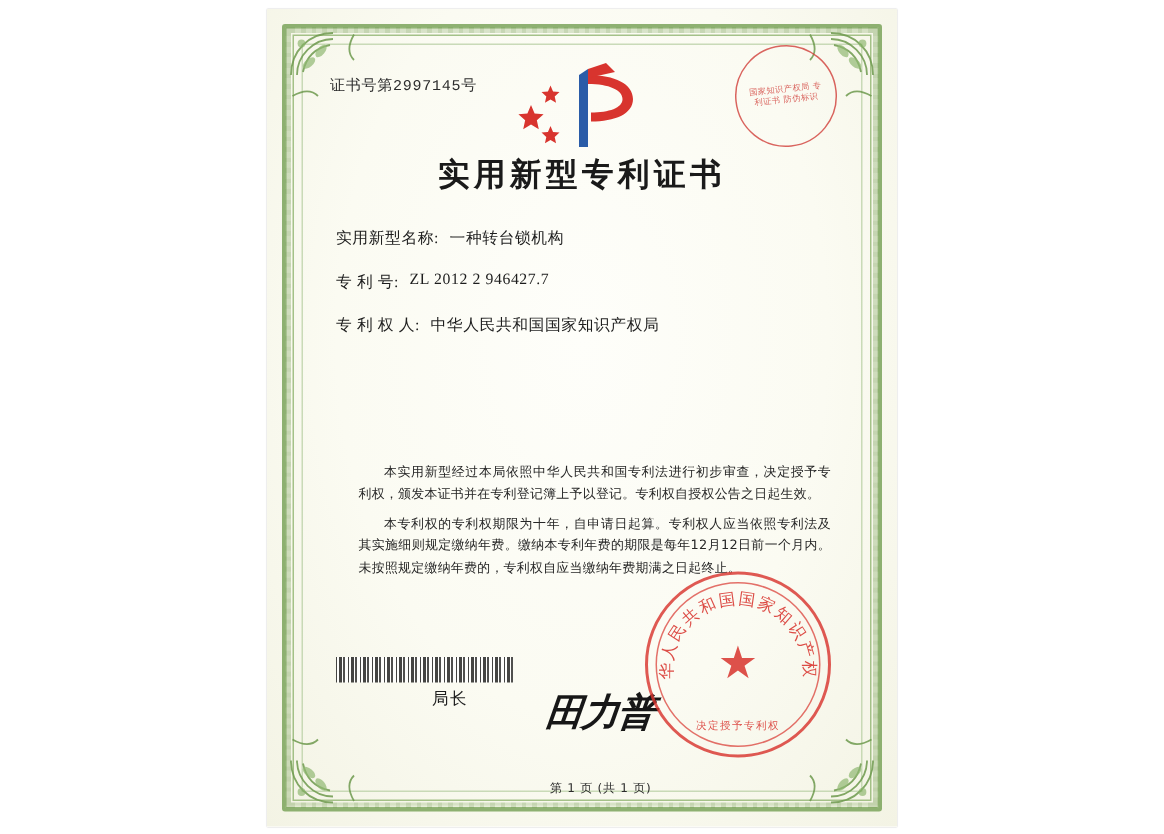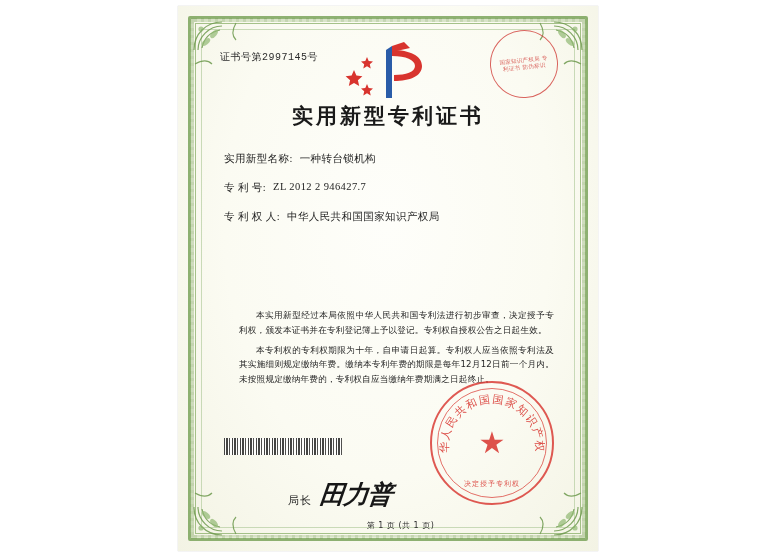--- a/index.html
+++ b/index.html
@@ -209,23 +209,23 @@
       #2a2a2a 5px, #2a2a2a 6px,
       #ffffff 6px, #ffffff 8px
     );
     opacity: 0.82;
   }
 
   
   #signature-block {
     position: absolute;
     left: 110px;
-    top: 472px;
+    top: 452px;
     display: flex;
-    align-items: flex-end;
+    gap: 44px;
   }
   #signature-label {
     font-family: "DejaVu Sans", sans-serif;
     font-size: 11px;
     color: #1d1d1d;
     letter-spacing: 1px;
     margin-right: 8px;
     padding-bottom: 3px;
   }
   #signature-handwriting {

